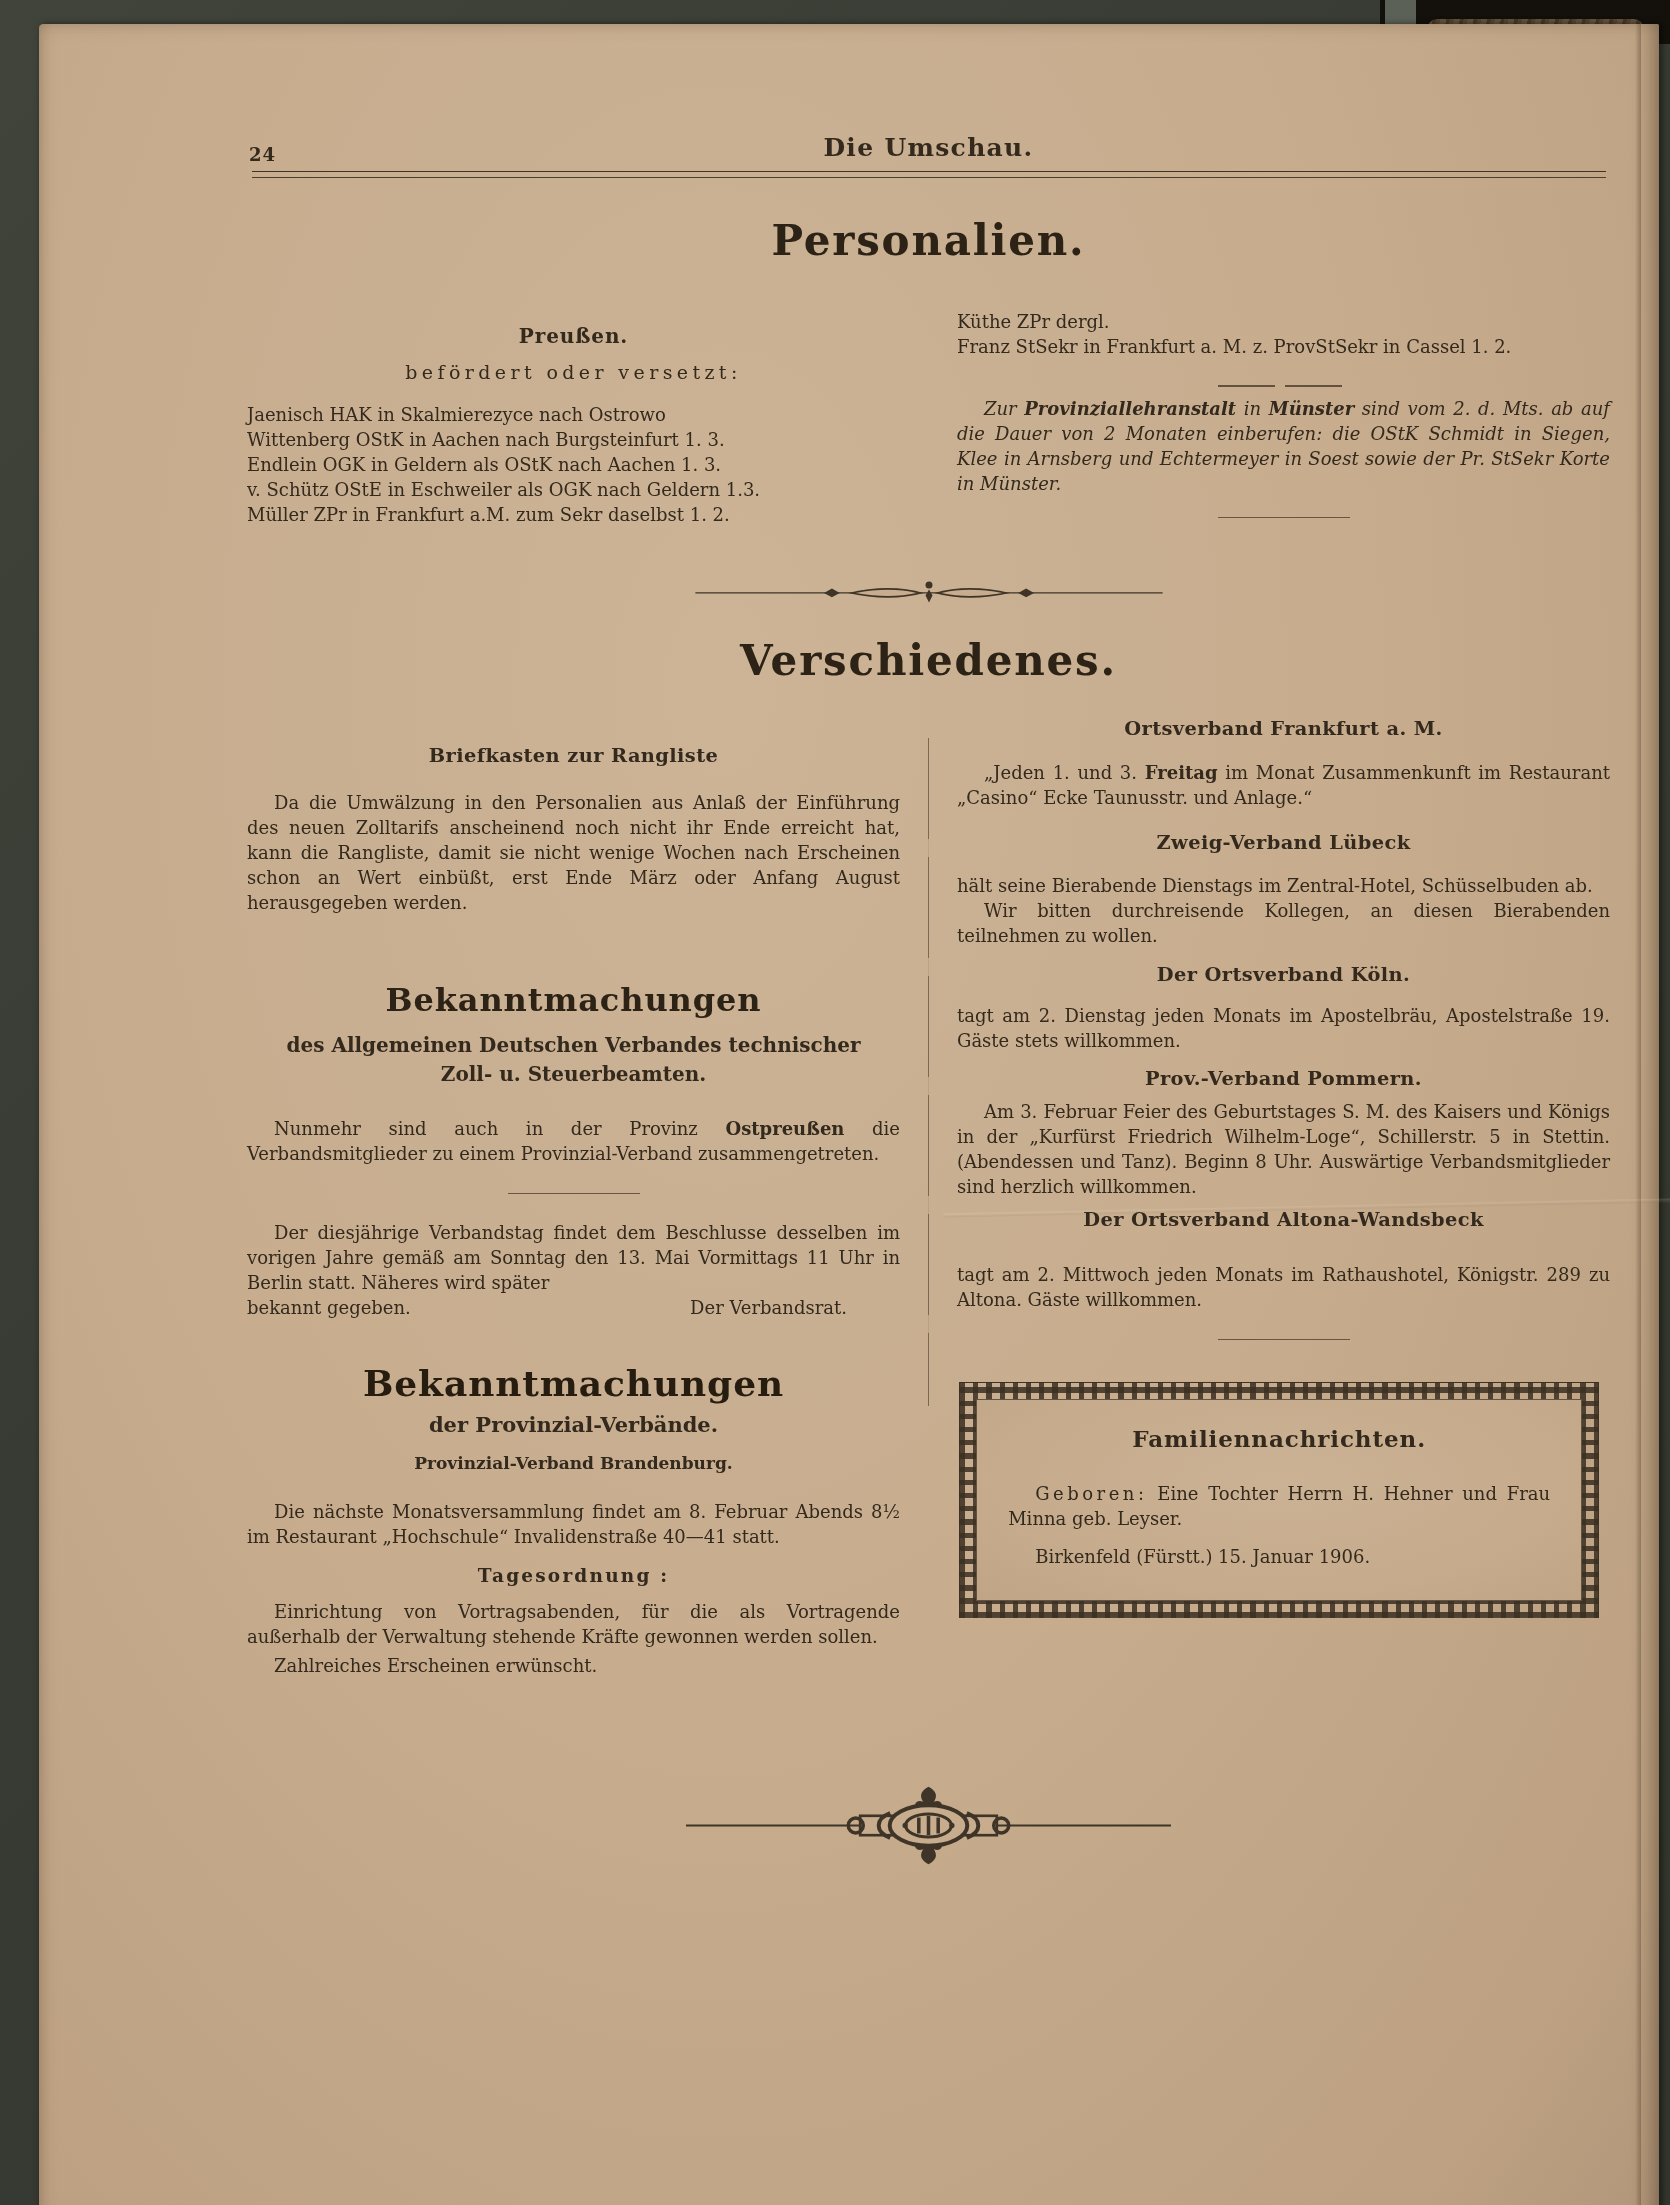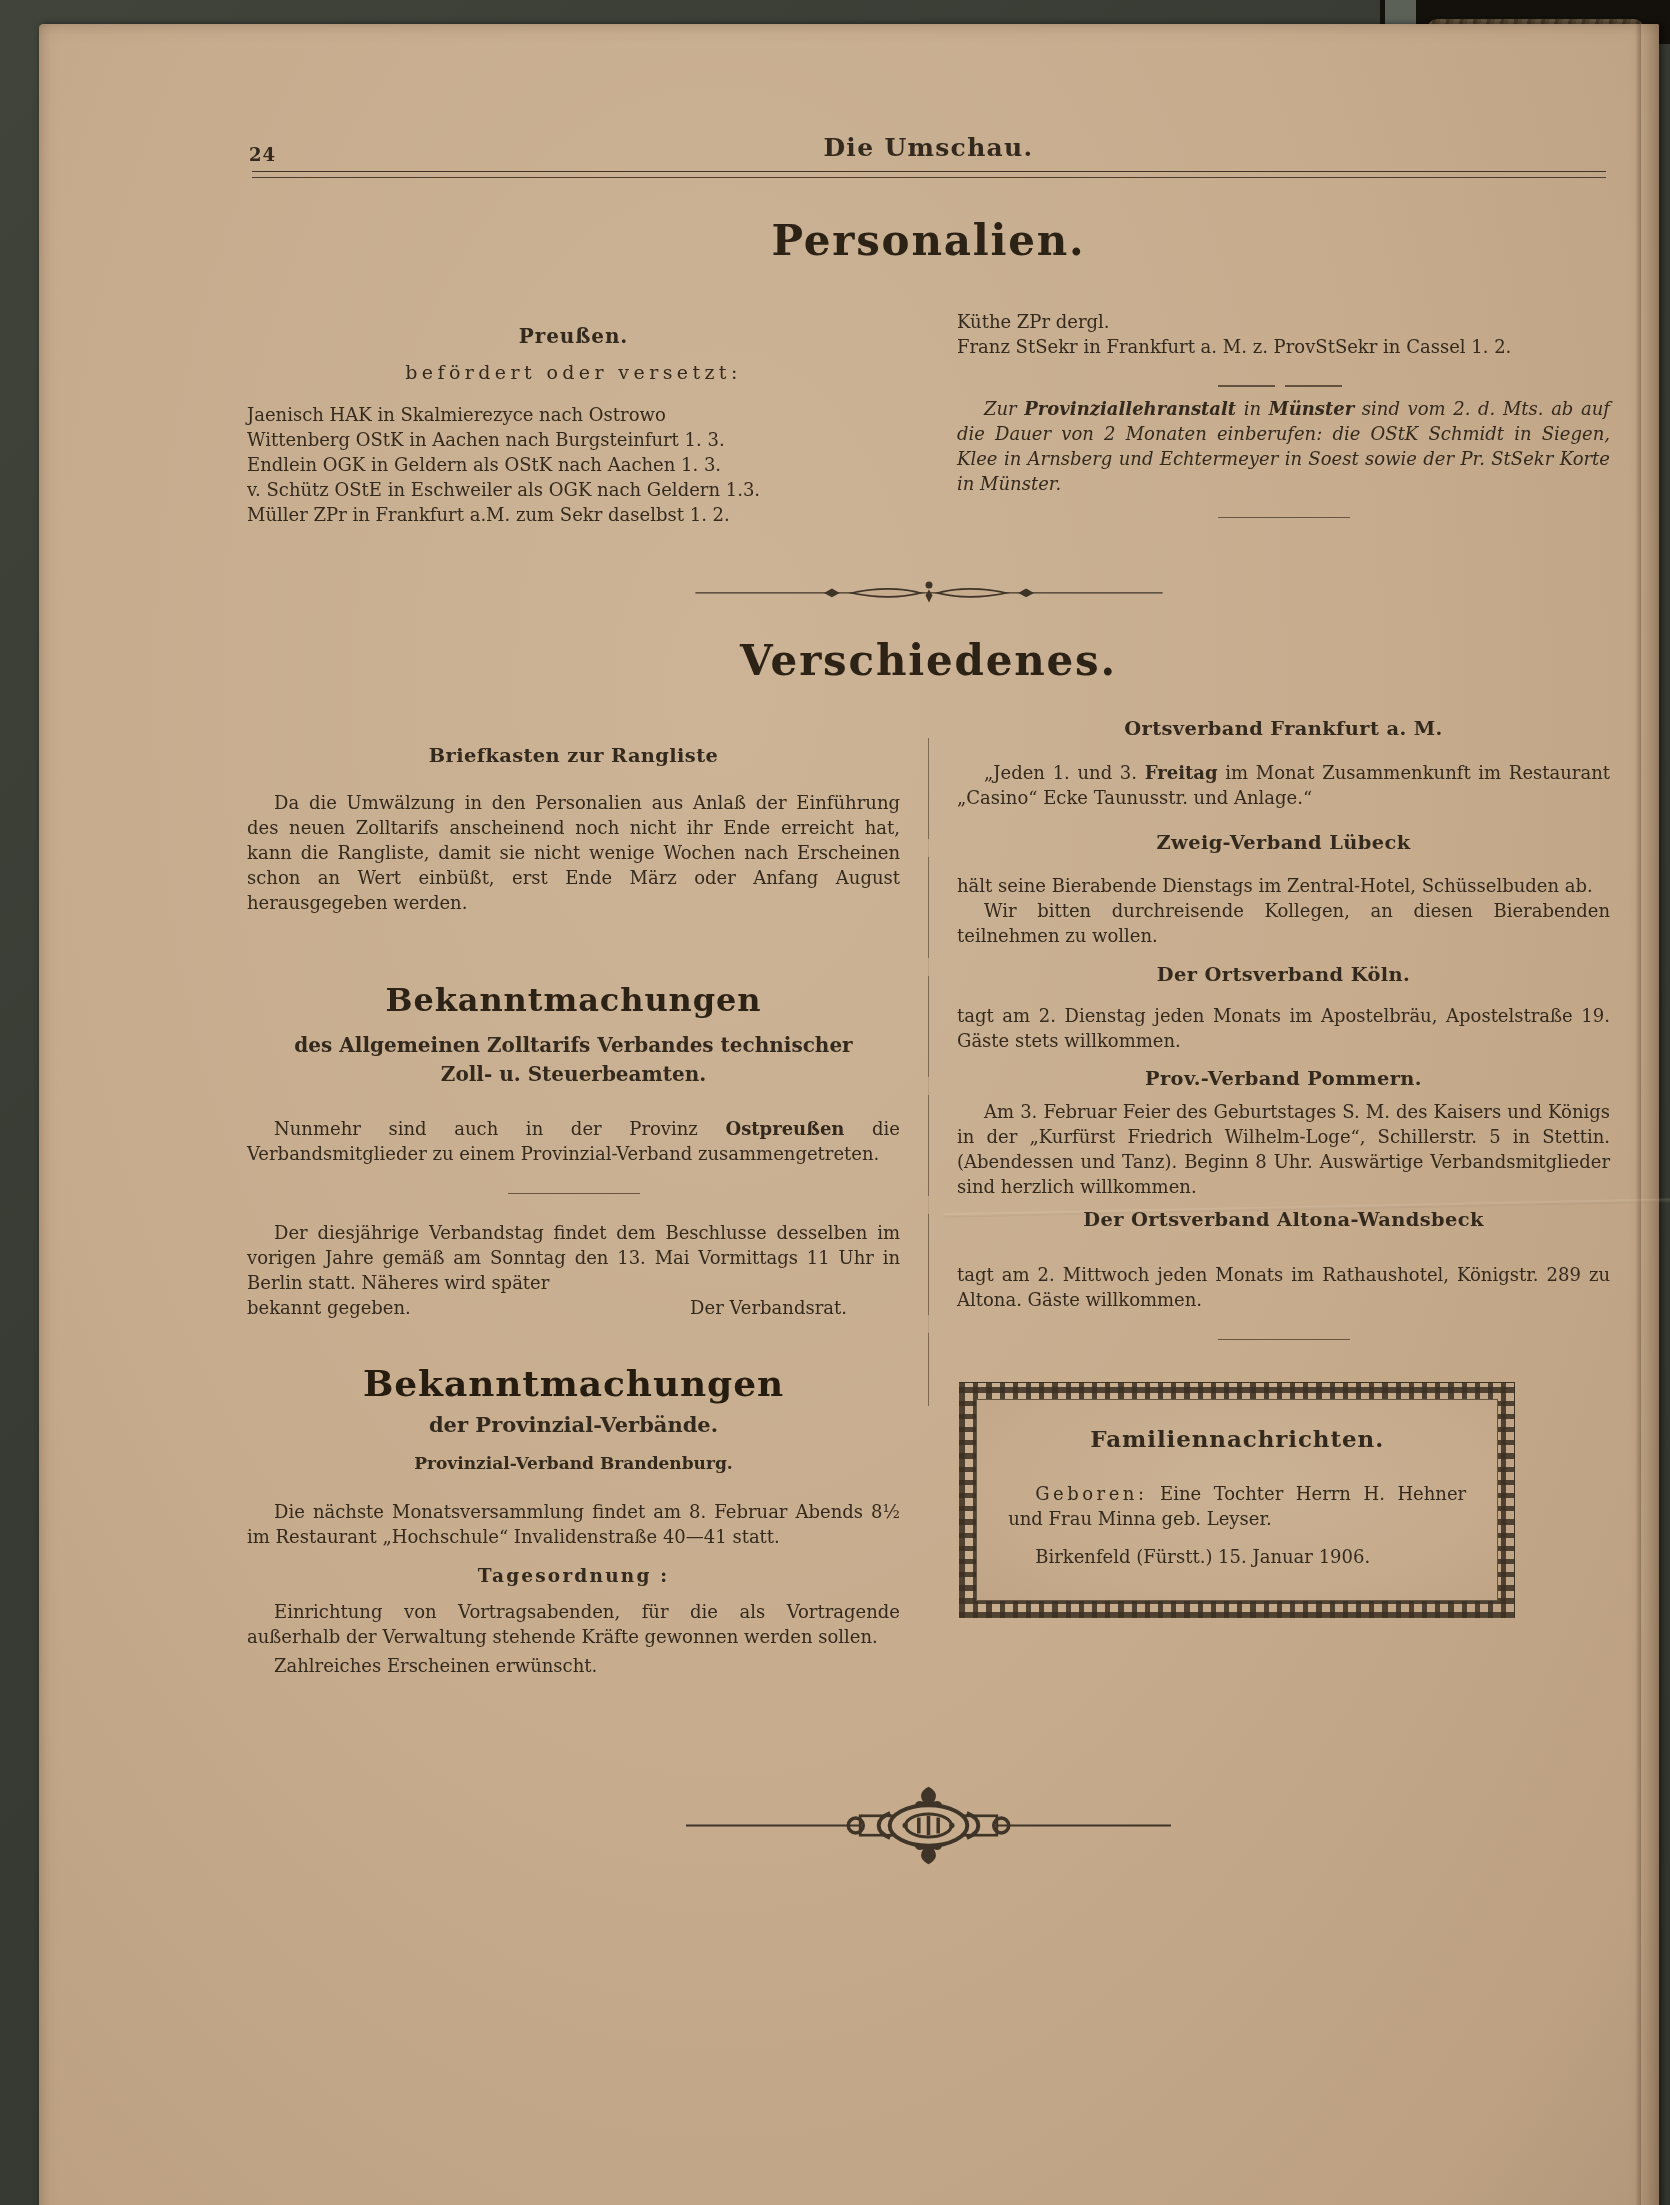--- a/index.html
+++ b/index.html
@@ -55,21 +55,21 @@
   #cols-verschiedenes{top:681px;}
   .col-rule{position:absolute;left:681px;top:33px;width:1.3px;height:668px;
     background:repeating-linear-gradient(180deg,rgba(70,56,40,.6) 0 101px,rgba(70,56,40,.12) 101px 119px);}
   
   .h-bek1{font-size:32px;font-weight:bold;text-align:center;letter-spacing:0.9px;color:#2c2316;}
   .h-bek2{font-size:36px;font-weight:bold;text-align:center;letter-spacing:0.9px;color:#261d10;}
   .h-sub{font-size:20px;font-weight:bold;text-align:center;line-height:29px;}
   .h-agenda{font-size:18.5px;font-weight:bold;text-align:center;letter-spacing:2.2px;}
   .sig-row{display:flex;justify-content:space-between;font-size:18px;line-height:25px;}
   
-  .orn-frame{margin-top:42px;margin-left:2.2px;width:556px;box-sizing:border-box;padding:16px;
+  .orn-frame{margin-top:42px;margin-left:2.2px;width:640px;box-sizing:border-box;padding:16px;
     border:1.3px solid rgba(58,47,34,.8);
     background:
       repeating-linear-gradient(90deg,rgba(58,47,34,.85) 0 5.3px,rgba(58,47,34,0) 5.3px 13.2px),
       repeating-linear-gradient(0deg,rgba(58,47,34,.85) 0 5.3px,rgba(58,47,34,0) 5.3px 13.2px);}
   .orn-inner{background:radial-gradient(ellipse at 50% 40%,#ccb294 0%,#c5aa8c 70%,#bfa485 100%);
     border:0.9px solid rgba(58,47,34,.7);box-sizing:border-box;
     padding:25.6px 31px 31px 31px;min-height:190px;}
   .fam-title{font-size:23px;font-weight:bold;text-align:center;letter-spacing:0.9px;}
   .sperr{letter-spacing:3.5px;}
   
@@ -137,21 +137,21 @@
 
     <div class="cols" id="cols-verschiedenes" style="position:absolute;">
       <div class="col-rule"></div>
 
       <div class="col" style="padding-top:39px;">
         <div class="h-article">Briefkasten zur Rangliste</div>
         <p class="body ind" style="margin-top:23px;">Da die Umwälzung in den Personalien aus Anlaß der Einführung des neuen Zolltarifs anscheinend noch nicht ihr Ende erreicht hat, kann die Rangliste, damit sie nicht wenige Wochen nach Erscheinen schon an Wert einbüßt, erst Ende März oder Anfang August herausgegeben werden.</p>
 
         <div class="h-bek1" style="margin-top:66px;">Bekanntmachungen</div>
         <div class="h-sub" style="margin-top:11.5px;">
-          <div>des Allgemeinen Zolltarifs Verbandes technischer</div>
+          <div>des Allgemeinen Deutschen Verbandes technischer</div>
           <div>Zoll- u. Steuerbeamten.</div>
         </div>
         <p class="body ind" style="margin-top:27px;">
           <span>Nunmehr sind auch in der Provinz </span><b>Ostpreußen</b><span> die Verbandsmitglieder zu einem Provinzial-Verband zusammengetreten.</span>
         </p>
         <hr class="hairline" style="margin-top:27px;">
         <p class="body ind" style="margin-top:26.5px;">Der diesjährige Verbandstag findet dem Beschlusse desselben im vorigen Jahre gemäß am Sonntag den 13. Mai Vormittags 11 Uhr in Berlin statt.  Näheres wird später</p>
         <div class="sig-row">
           <span>bekannt gegeben.</span>
           <span style="margin-right:53px;">Der Verbandsrat.</span>

